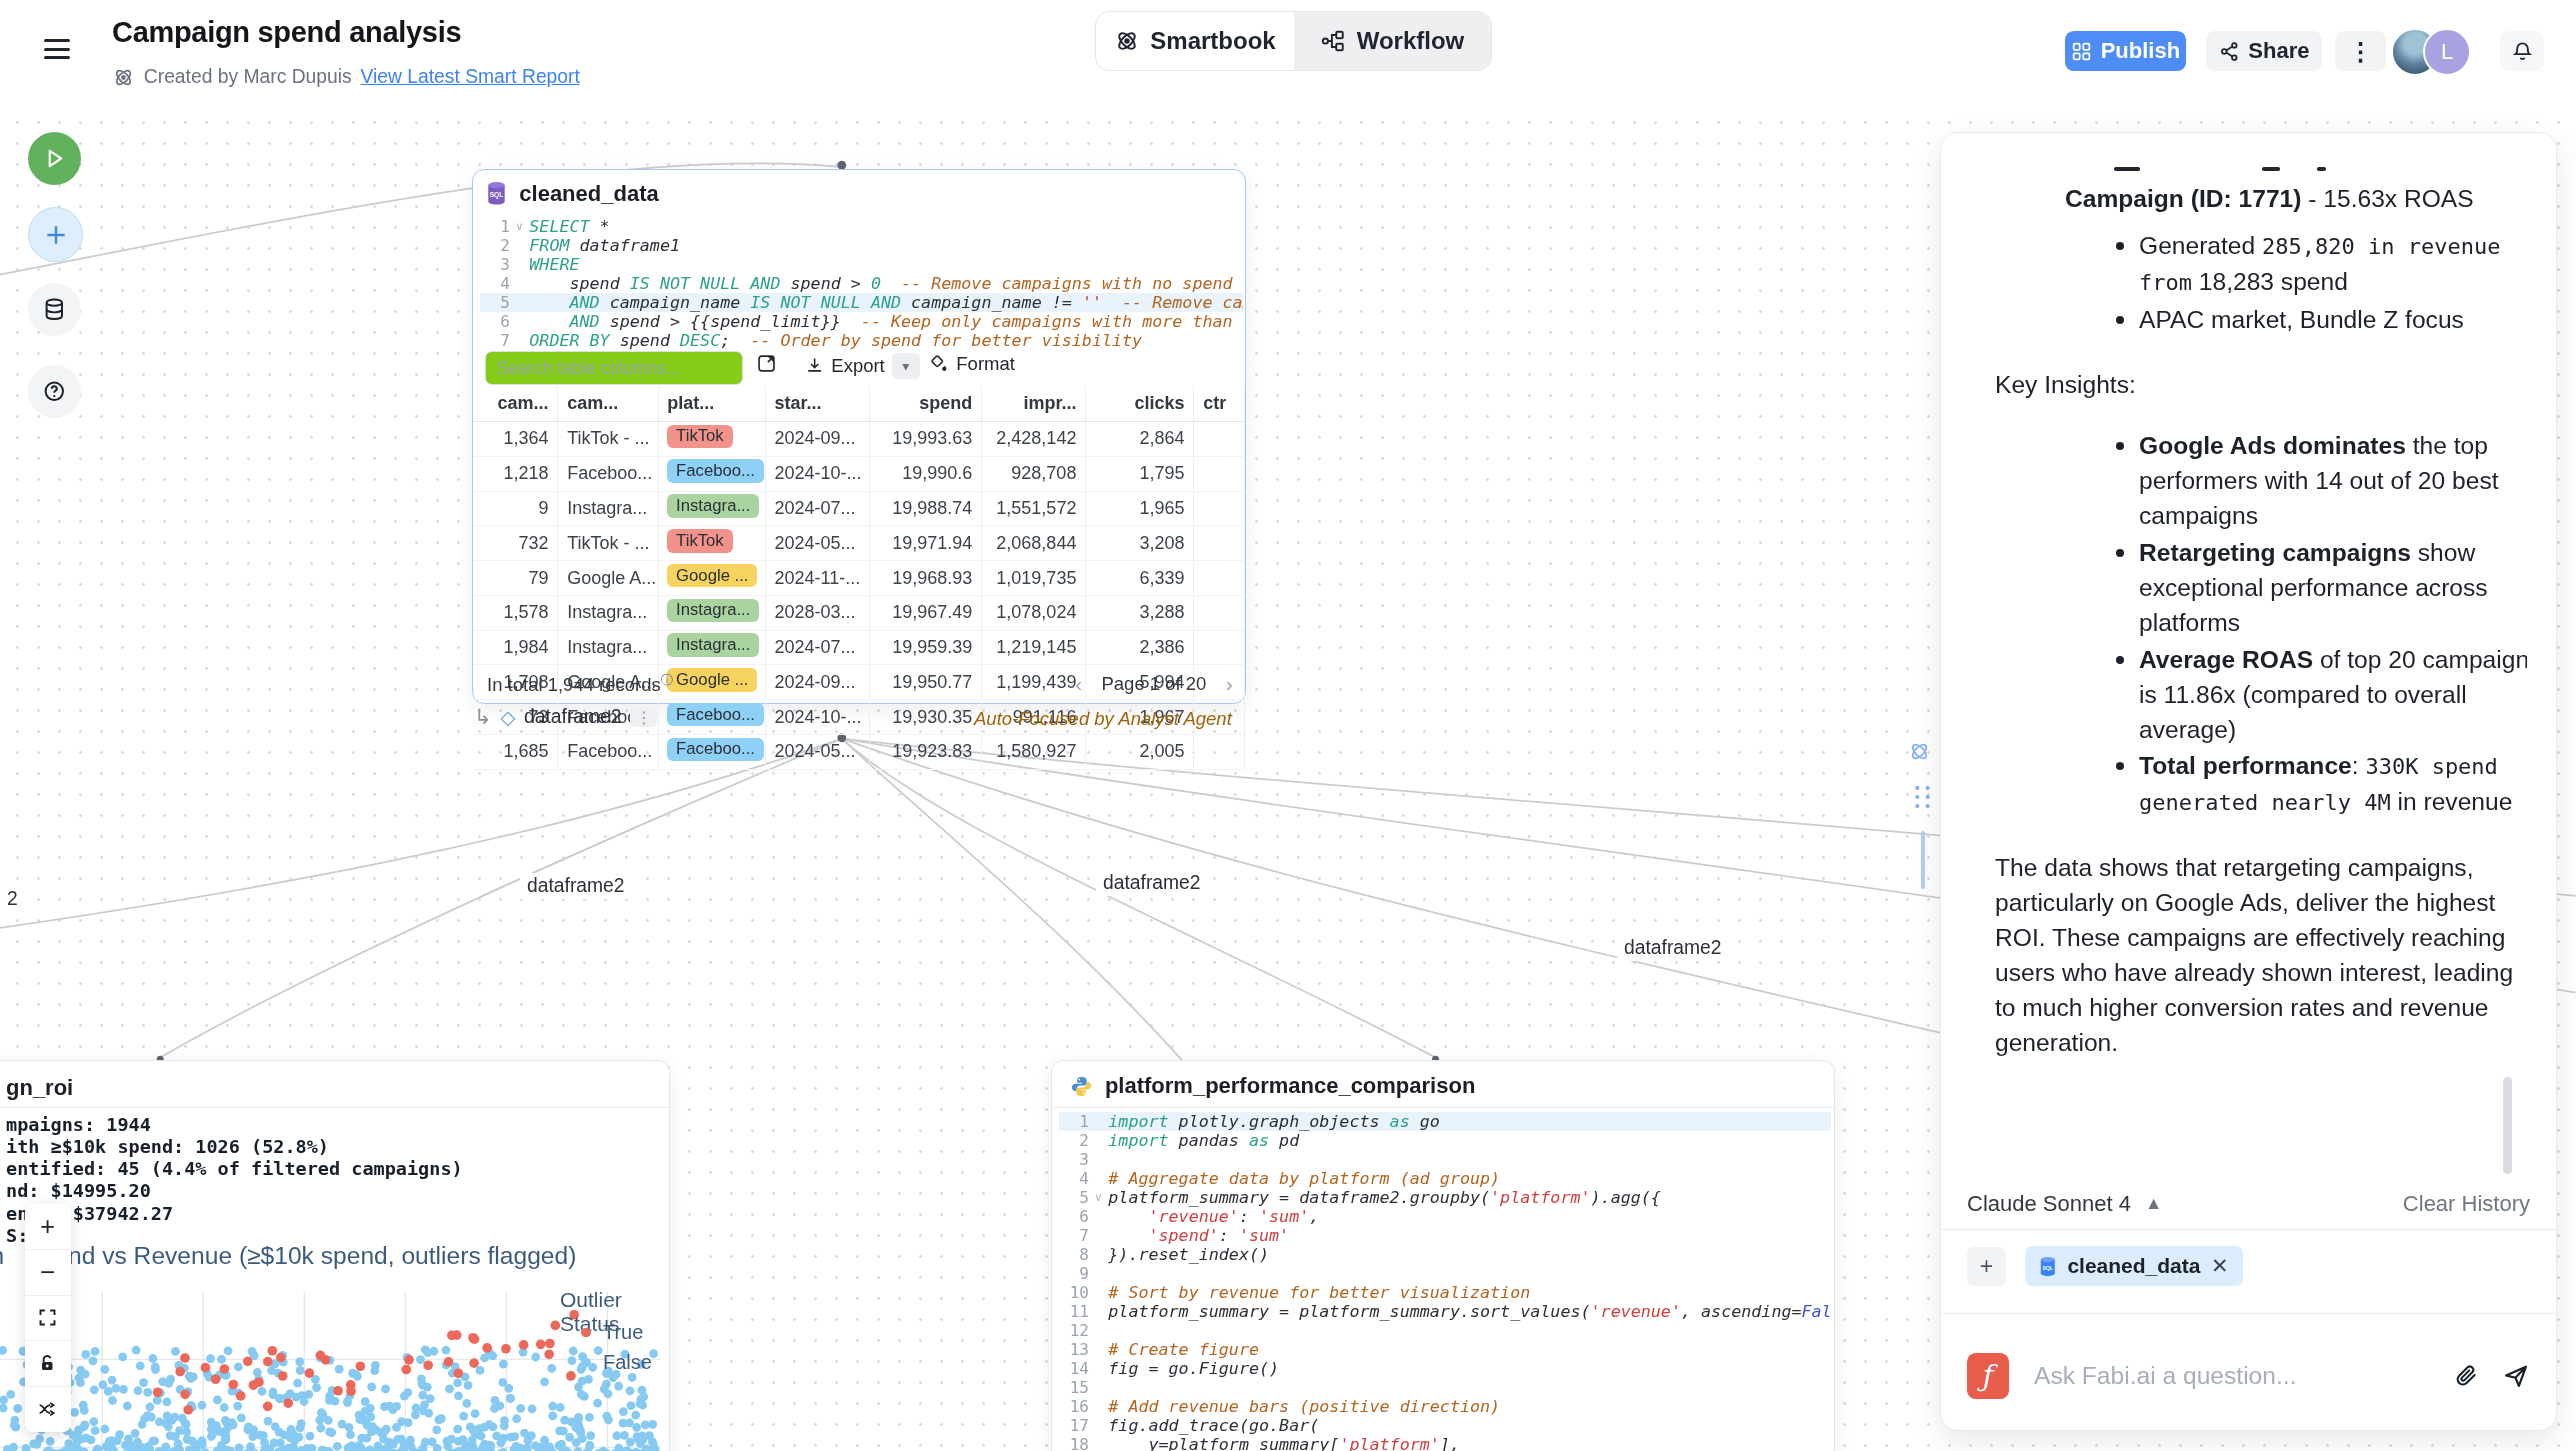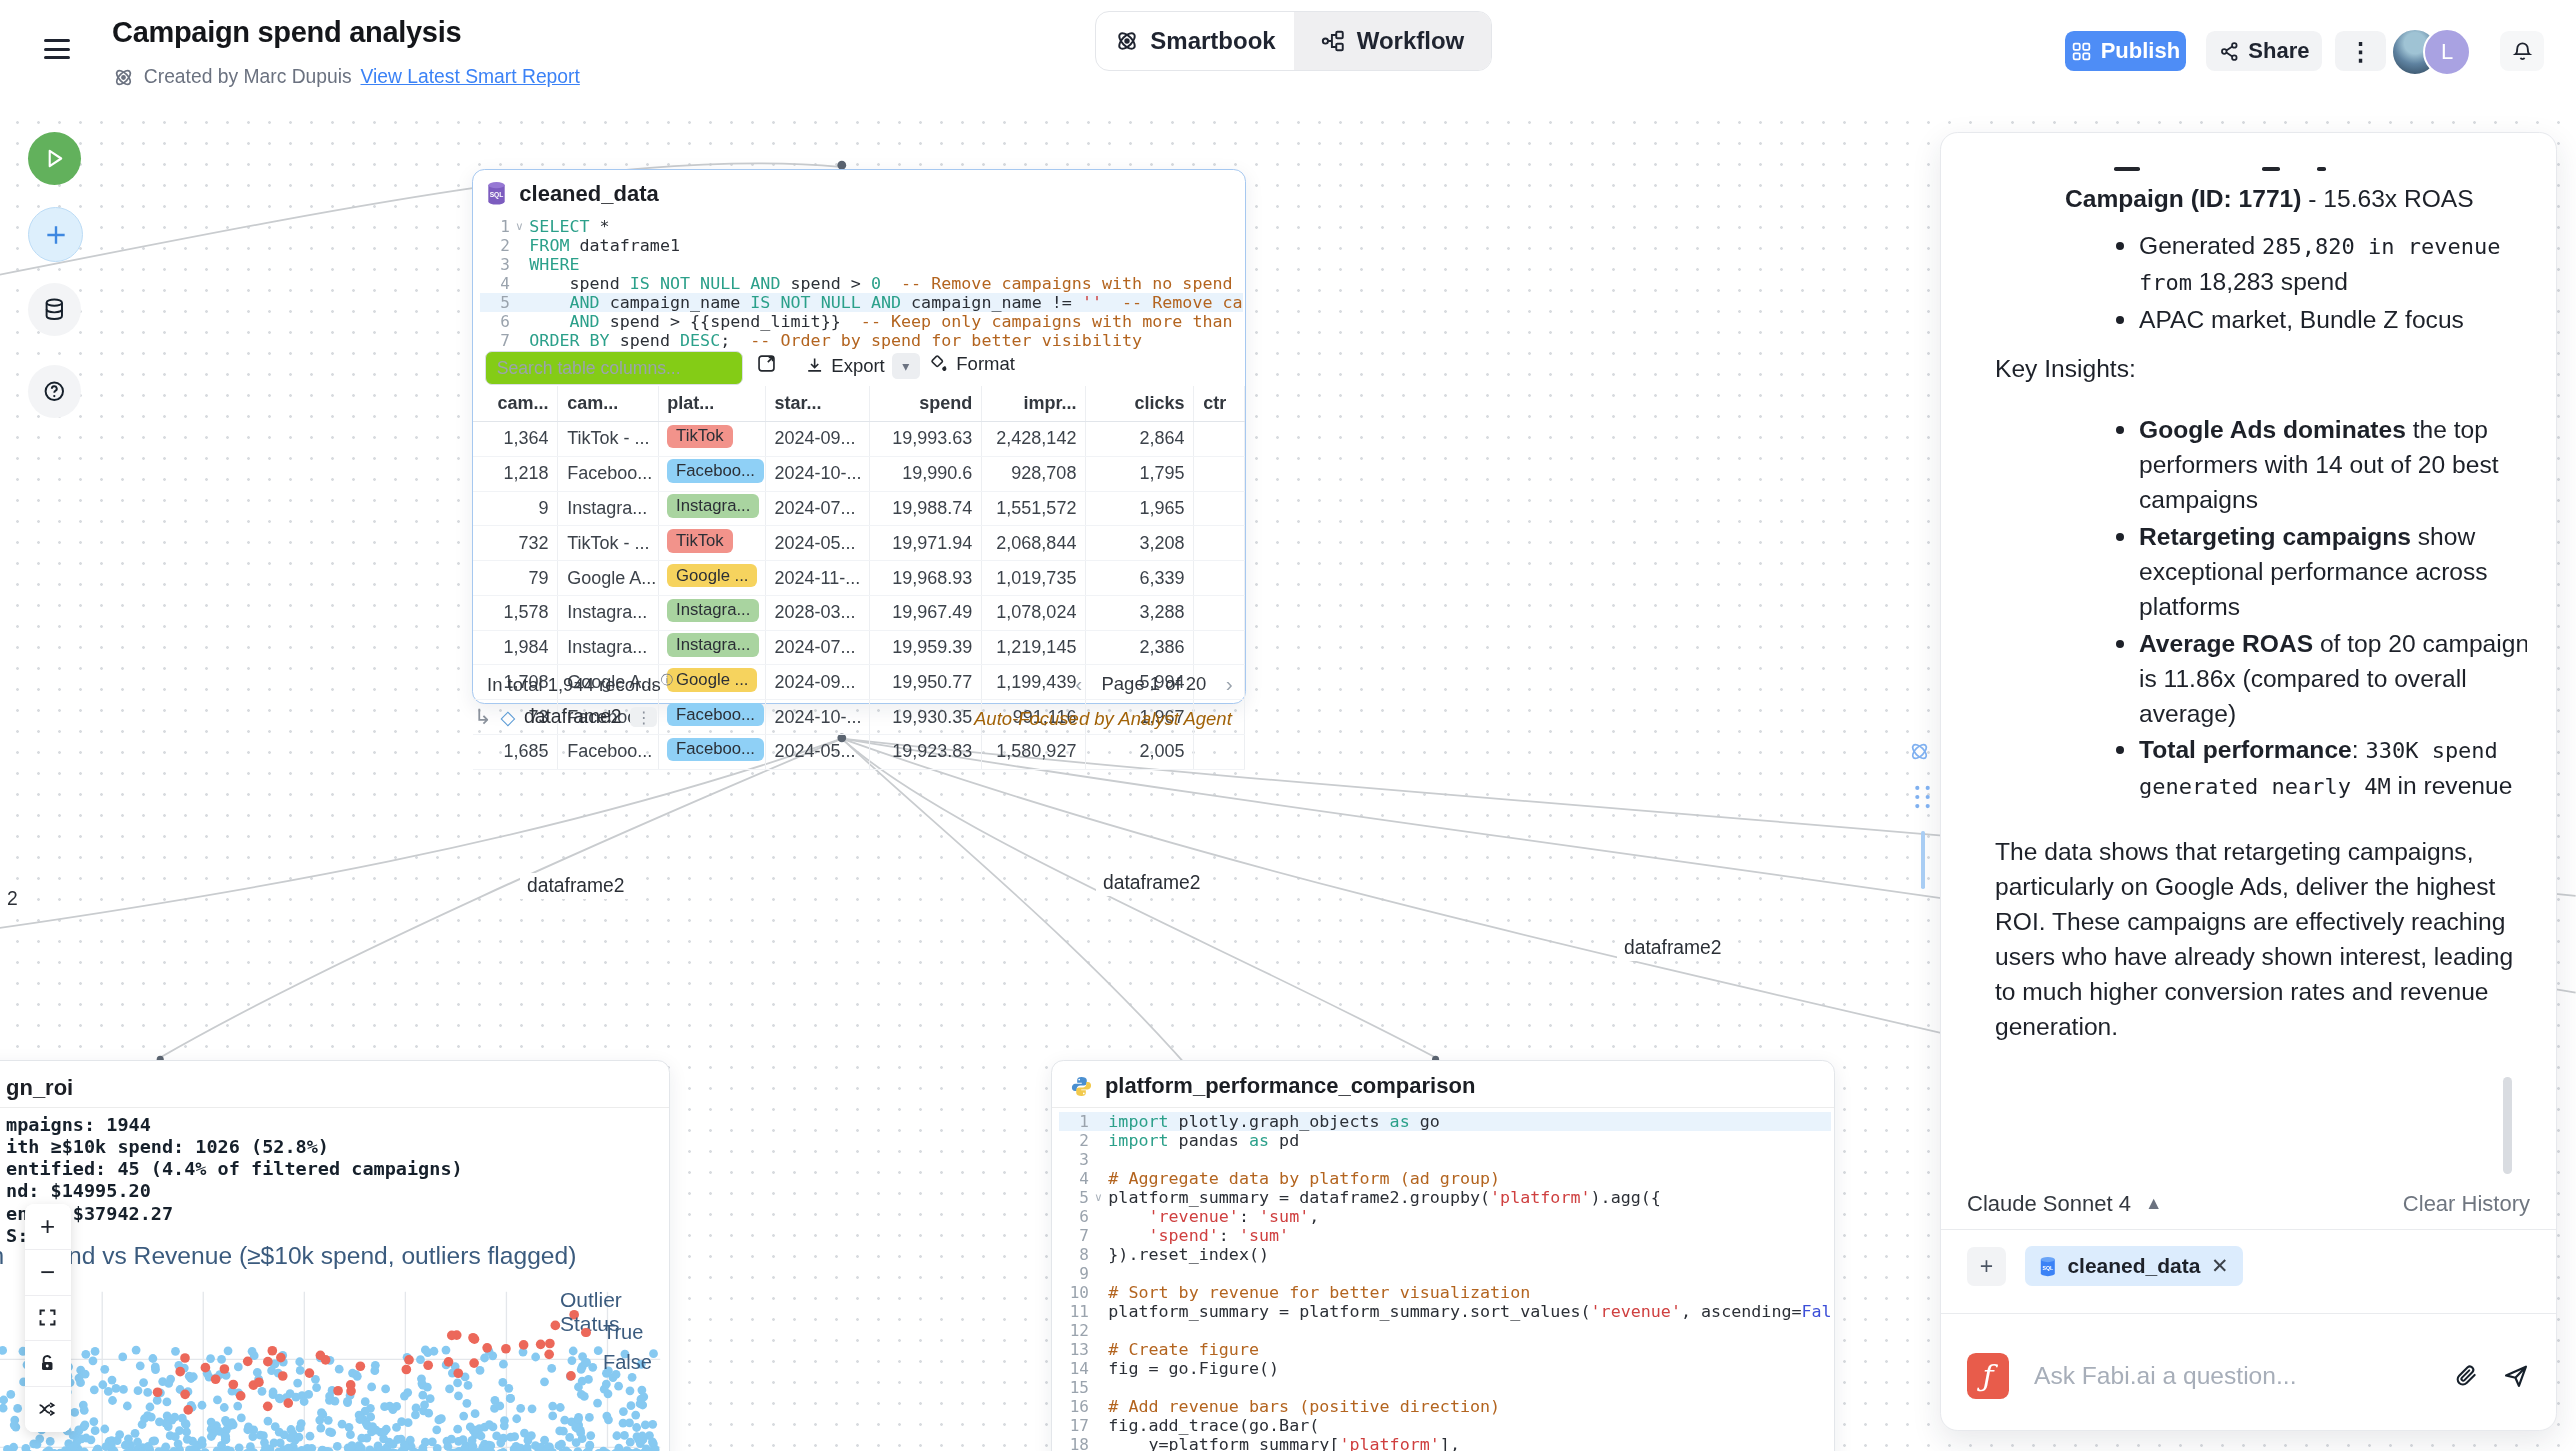--- a/index.html
+++ b/index.html
@@ -40,21 +40,21 @@
   
   #sql-card{left:472px;top:169px;width:772px;height:533px;border:1.8px solid #a6c8f0;}
   .node-title{font-size:22px;font-weight:700;color:#1b1e24;}
   .code{font-family:"DejaVu Sans Mono",monospace;font-size:16.7px;white-space:pre;color:#2b2f36;}
   .gut{font-family:"DejaVu Sans Mono",monospace;font-size:16px;color:#9aa3ad;text-align:right;}
   .tok-k{color:#2ba08a;} .tok-c{color:#b3641f;} .tok-s{color:#cf3f3f;} .tok-n{color:#2ba08a;}
   .tok-b{color:#3c4fd8;} .tok-p{color:#2b2f36;}
   .codeline{position:relative;height:19px;display:flex;}
   .codeline .gut{width:30px;flex:0 0 30px;padding-right:5.3px;}
   .codeline .caret{width:14px;flex:0 0 14px;color:#aab2bb;font-size:11.4px;line-height:18.5px;}
-  .codeline .src{flex:1;overflow:hidden;line-height:19px;}
+  .codeline .src{flex:1;overflow:hidden;line-height:19px;font-style:italic;}
   .hl{background:#e9f3fc;}
   #sql-search{position:absolute;left:12.3px;top:181px;width:235px;height:32px;border:1.8px solid #dadfe5;
     border-radius:7px;font-size:17.6px;color:#374151;padding:0 10.5px;outline:none;background:#84cc16;}
   #sql-search::placeholder{color:#9aa3ad;}
   .tool-ic{position:absolute;top:183px;display:flex;align-items:center;gap:7px;font-size:18.5px;color:#24282e;}
   .chev-pill{background:#eceef1;border-radius:5.3px;width:28px;height:26px;display:flex;align-items:center;
     justify-content:center;color:#6b7280;font-size:14px;}
   table.grid{position:absolute;left:0;top:216px;width:100%;border-collapse:collapse;table-layout:fixed;}
   table.grid th{font-size:18px;font-weight:700;color:#33383f;padding:7px 8.8px;border-bottom:1.8px solid #e1e5ea;}
   table.grid td{font-size:18px;color:#3c424a;padding:2.6px 8.8px;border-bottom:0.9px solid #f1f3f6;height:19.3px;}
@@ -1319,21 +1319,21 @@
 <div id="chat-panel">
   <div id="chat-msgs">
     <span class="clip-dash" style="left:119px;width:26px;"></span>
     <span class="clip-dash" style="left:267px;width:17.6px;"></span>
     <span class="clip-dash" style="left:322px;width:8.8px;"></span>
     <div class="msg-head" id="msg-heading"><span class="b">Campaign (ID: 1771)</span><span> - 15.63x ROAS</span></div>
     <div class="blt-list" id="msg-subbullets">
         <div class="blt"><span>Generated </span><span class="mono-seg">285,820 in revenue from</span><span> 18,283 spend</span></div>
         <div class="blt"><span>APAC market, Bundle Z focus</span></div>
       </div>
-    <div class="msg-para" style="margin-top:14px;">Key Insights:</div>
+    <div class="msg-para" style="margin-top:30px;">Key Insights:</div>
     <div class="blt-list" id="msg-insights" style="margin-top:26px;">
         <div class="blt"><span class="b">Google Ads dominates</span><span> the top performers with 14 out of 20 best campaigns</span></div>
         <div class="blt"><span class="b">Retargeting campaigns</span><span> show exceptional performance across platforms</span></div>
         <div class="blt"><span class="b">Average ROAS</span><span> of top 20 campaigns is 11.86x (compared to overall average)</span></div>
         <div class="blt"><span class="b">Total performance</span><span>: </span><span class="mono-seg">330K spend generated nearly 4M</span><span> in revenue</span></div>
       </div>
     <div class="msg-para" id="msg-paragraph">The data shows that retargeting campaigns, particularly on Google Ads, deliver the highest ROI. These campaigns are effectively reaching users who have already shown interest, leading to much higher conversion rates and revenue generation.</div>
   </div>
   <div id="chat-scroll"></div>
   <div id="model-row">

